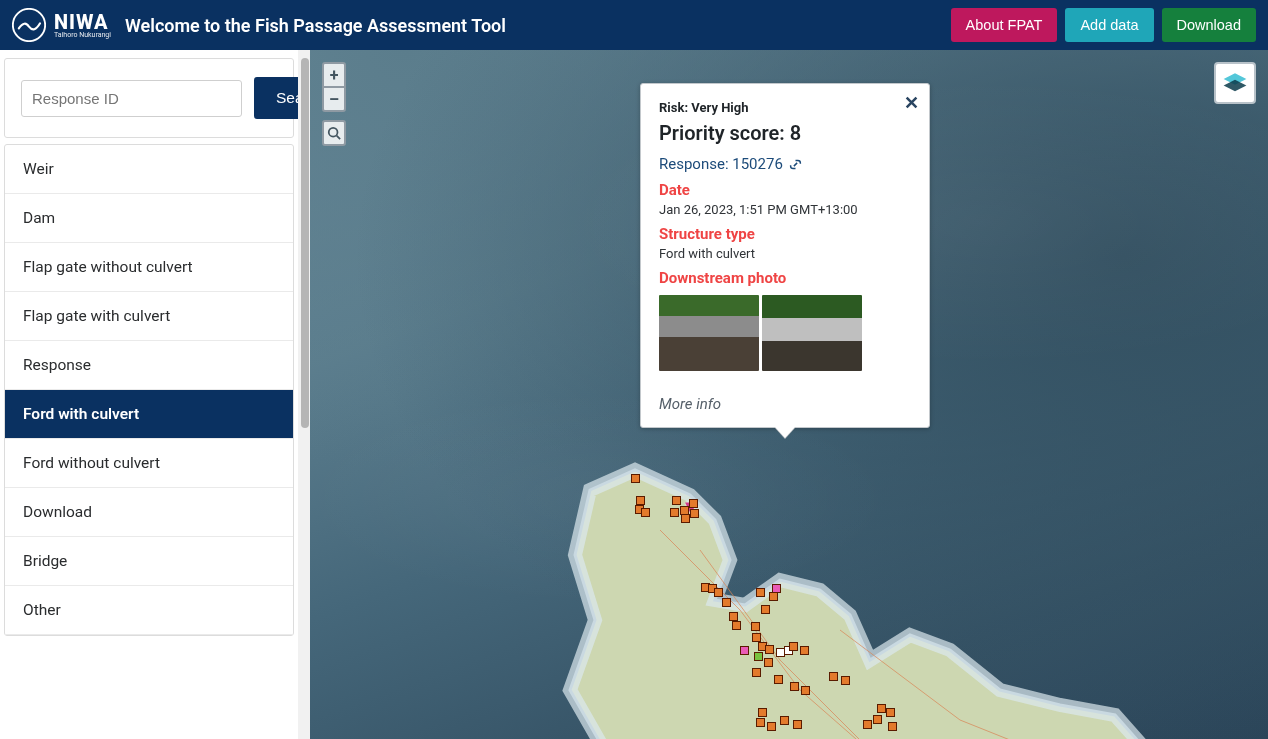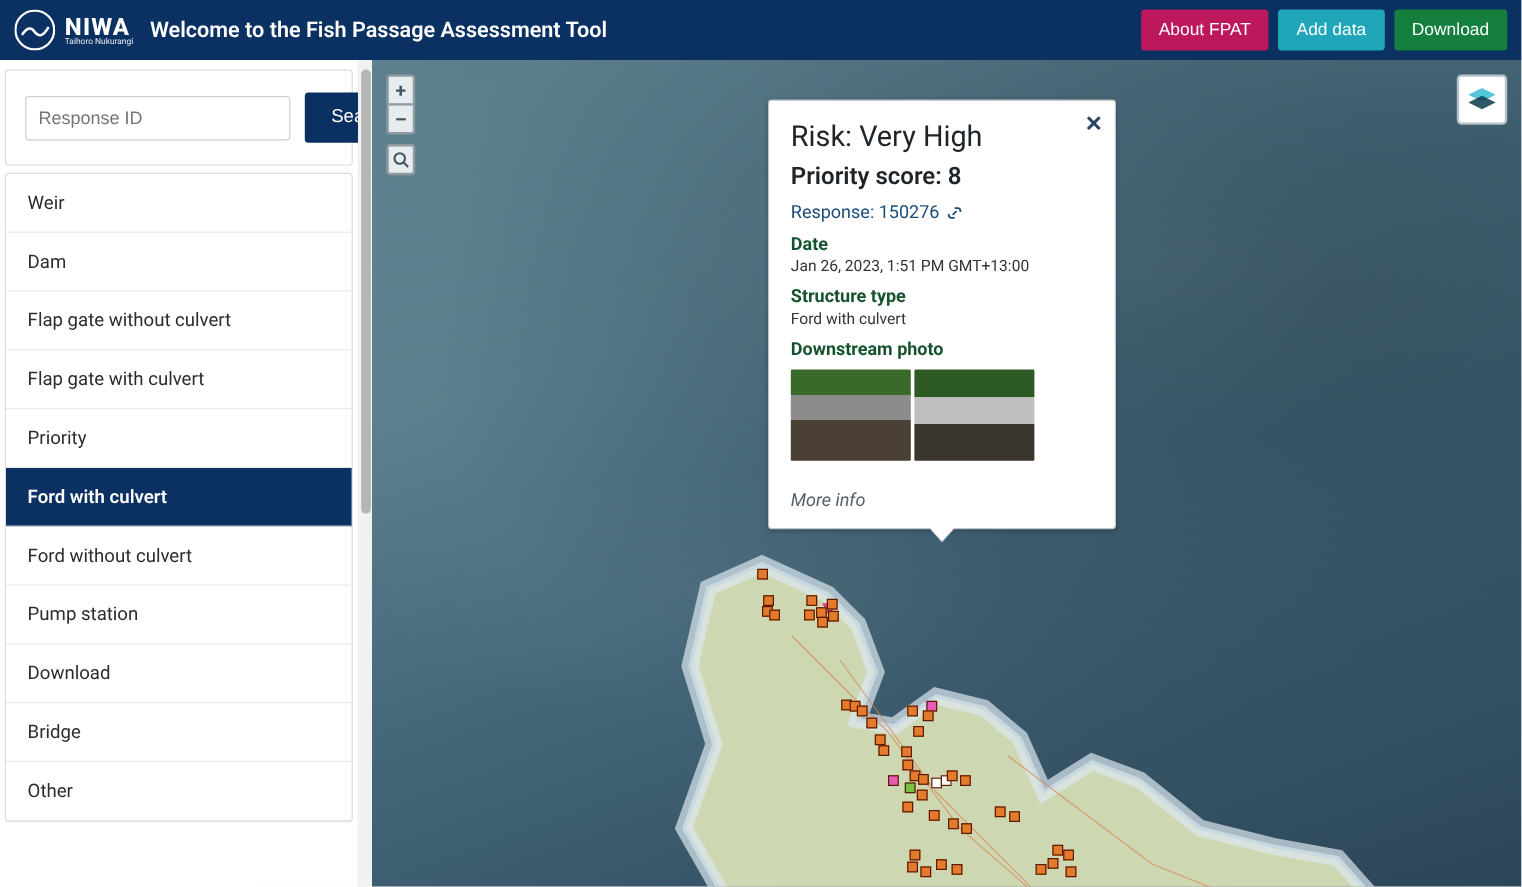--- a/index.html
+++ b/index.html
@@ -59,24 +59,24 @@
   .ctrl-search svg { width:14px; height:14px; stroke:#435560; }
 
   .layers-btn { position:absolute; right:12px; top:12px; width:42px; height:42px; border:2px solid #b8c2c9; border-radius:4px; background:#fff; display:flex; align-items:center; justify-content:center; cursor:pointer; }
   .layers-btn svg { width:26px; height:26px; }
 
   .marker { position:absolute; width:9px; height:9px; border:1px solid #5a1b00; }
 
   
   .popup { position:absolute; left:330px; top:33px; width:290px; background:#fff; border:1px solid #c3c8cc; border-radius:3px; box-shadow:0 1px 4px rgba(0,0,0,.25); padding:16px 18px 14px 18px; }
   .popup-close { position:absolute; top:8px; right:10px; color:#2a4561; cursor:pointer; font-size:18px; font-weight:700; }
-  .popup h2 { font-size:24px; font-weight:400; color:#1f2428; margin-bottom:6px; }
+  .popup h2 { font-size:13px; font-weight:700; color:#1f2428; margin-bottom:6px; }
   .popup h3 { font-size:20px; font-weight:600; color:#1f2428; margin-bottom:10px; }
   .popup .resp-link { color:#1c4b7a; font-size:15px; margin-bottom:8px; display:flex; align-items:center; gap:6px; }
-  .popup .lbl { font-weight:700; font-size:15px; color:#14532d; margin-top:8px; }
+  .popup .lbl { font-weight:700; font-size:15px; color:#ef4444; margin-top:8px; }
   .popup .val { font-size:13px; color:#303438; margin-top:3px; }
   .photos { display:flex; gap:3px; margin-top:8px; }
   .photo { width:100px; height:76px; background:#6b6b6b; border-radius:1px; overflow:hidden; }
   .photo.a { background:linear-gradient(#3a6a2a 0% 28%, #8c8c8c 28% 55%, #4a4036 55% 100%); }
   .photo.b { background:linear-gradient(#2c5a22 0% 30%, #bfbfbf 30% 60%, #3b362e 60% 100%); }
   .more { text-align:left; font-style:italic; color:#56606a; font-size:15px; margin-top:24px; cursor:pointer; }
   .popup::after { content:""; position:absolute; bottom:-11px; left:50%; margin-left:-10px; width:0; height:0; border-left:10px solid transparent; border-right:10px solid transparent; border-top:11px solid #fff; filter:drop-shadow(0 1px 0 #b7bcc0); }
 </style>
 </head>
 <body>
@@ -105,24 +105,23 @@
       <div class="search-card">
         <input class="search-input" placeholder="Response ID" style="">
         <button class="search-btn">Search</button>
       </div>
       <div class="types-card">
         <div id="types-list">
             <div class="type-item">Weir</div>
             <div class="type-item">Dam</div>
             <div class="type-item">Flap gate without culvert</div>
             <div class="type-item">Flap gate with culvert</div>
-            <div class="type-item">Priority</div>
+            <div class="type-item">Response</div>
             <div class="type-item active">Ford with culvert</div>
             <div class="type-item">Ford without culvert</div>
-            <div class="type-item">Pump station</div>
             <div class="type-item">Download</div>
             <div class="type-item">Bridge</div>
             <div class="type-item">Other</div>
           </div>
       </div>
     </div>
     <div class="scroll-track">
       <div class="scroll-thumb"></div>
     </div>
   </div>

